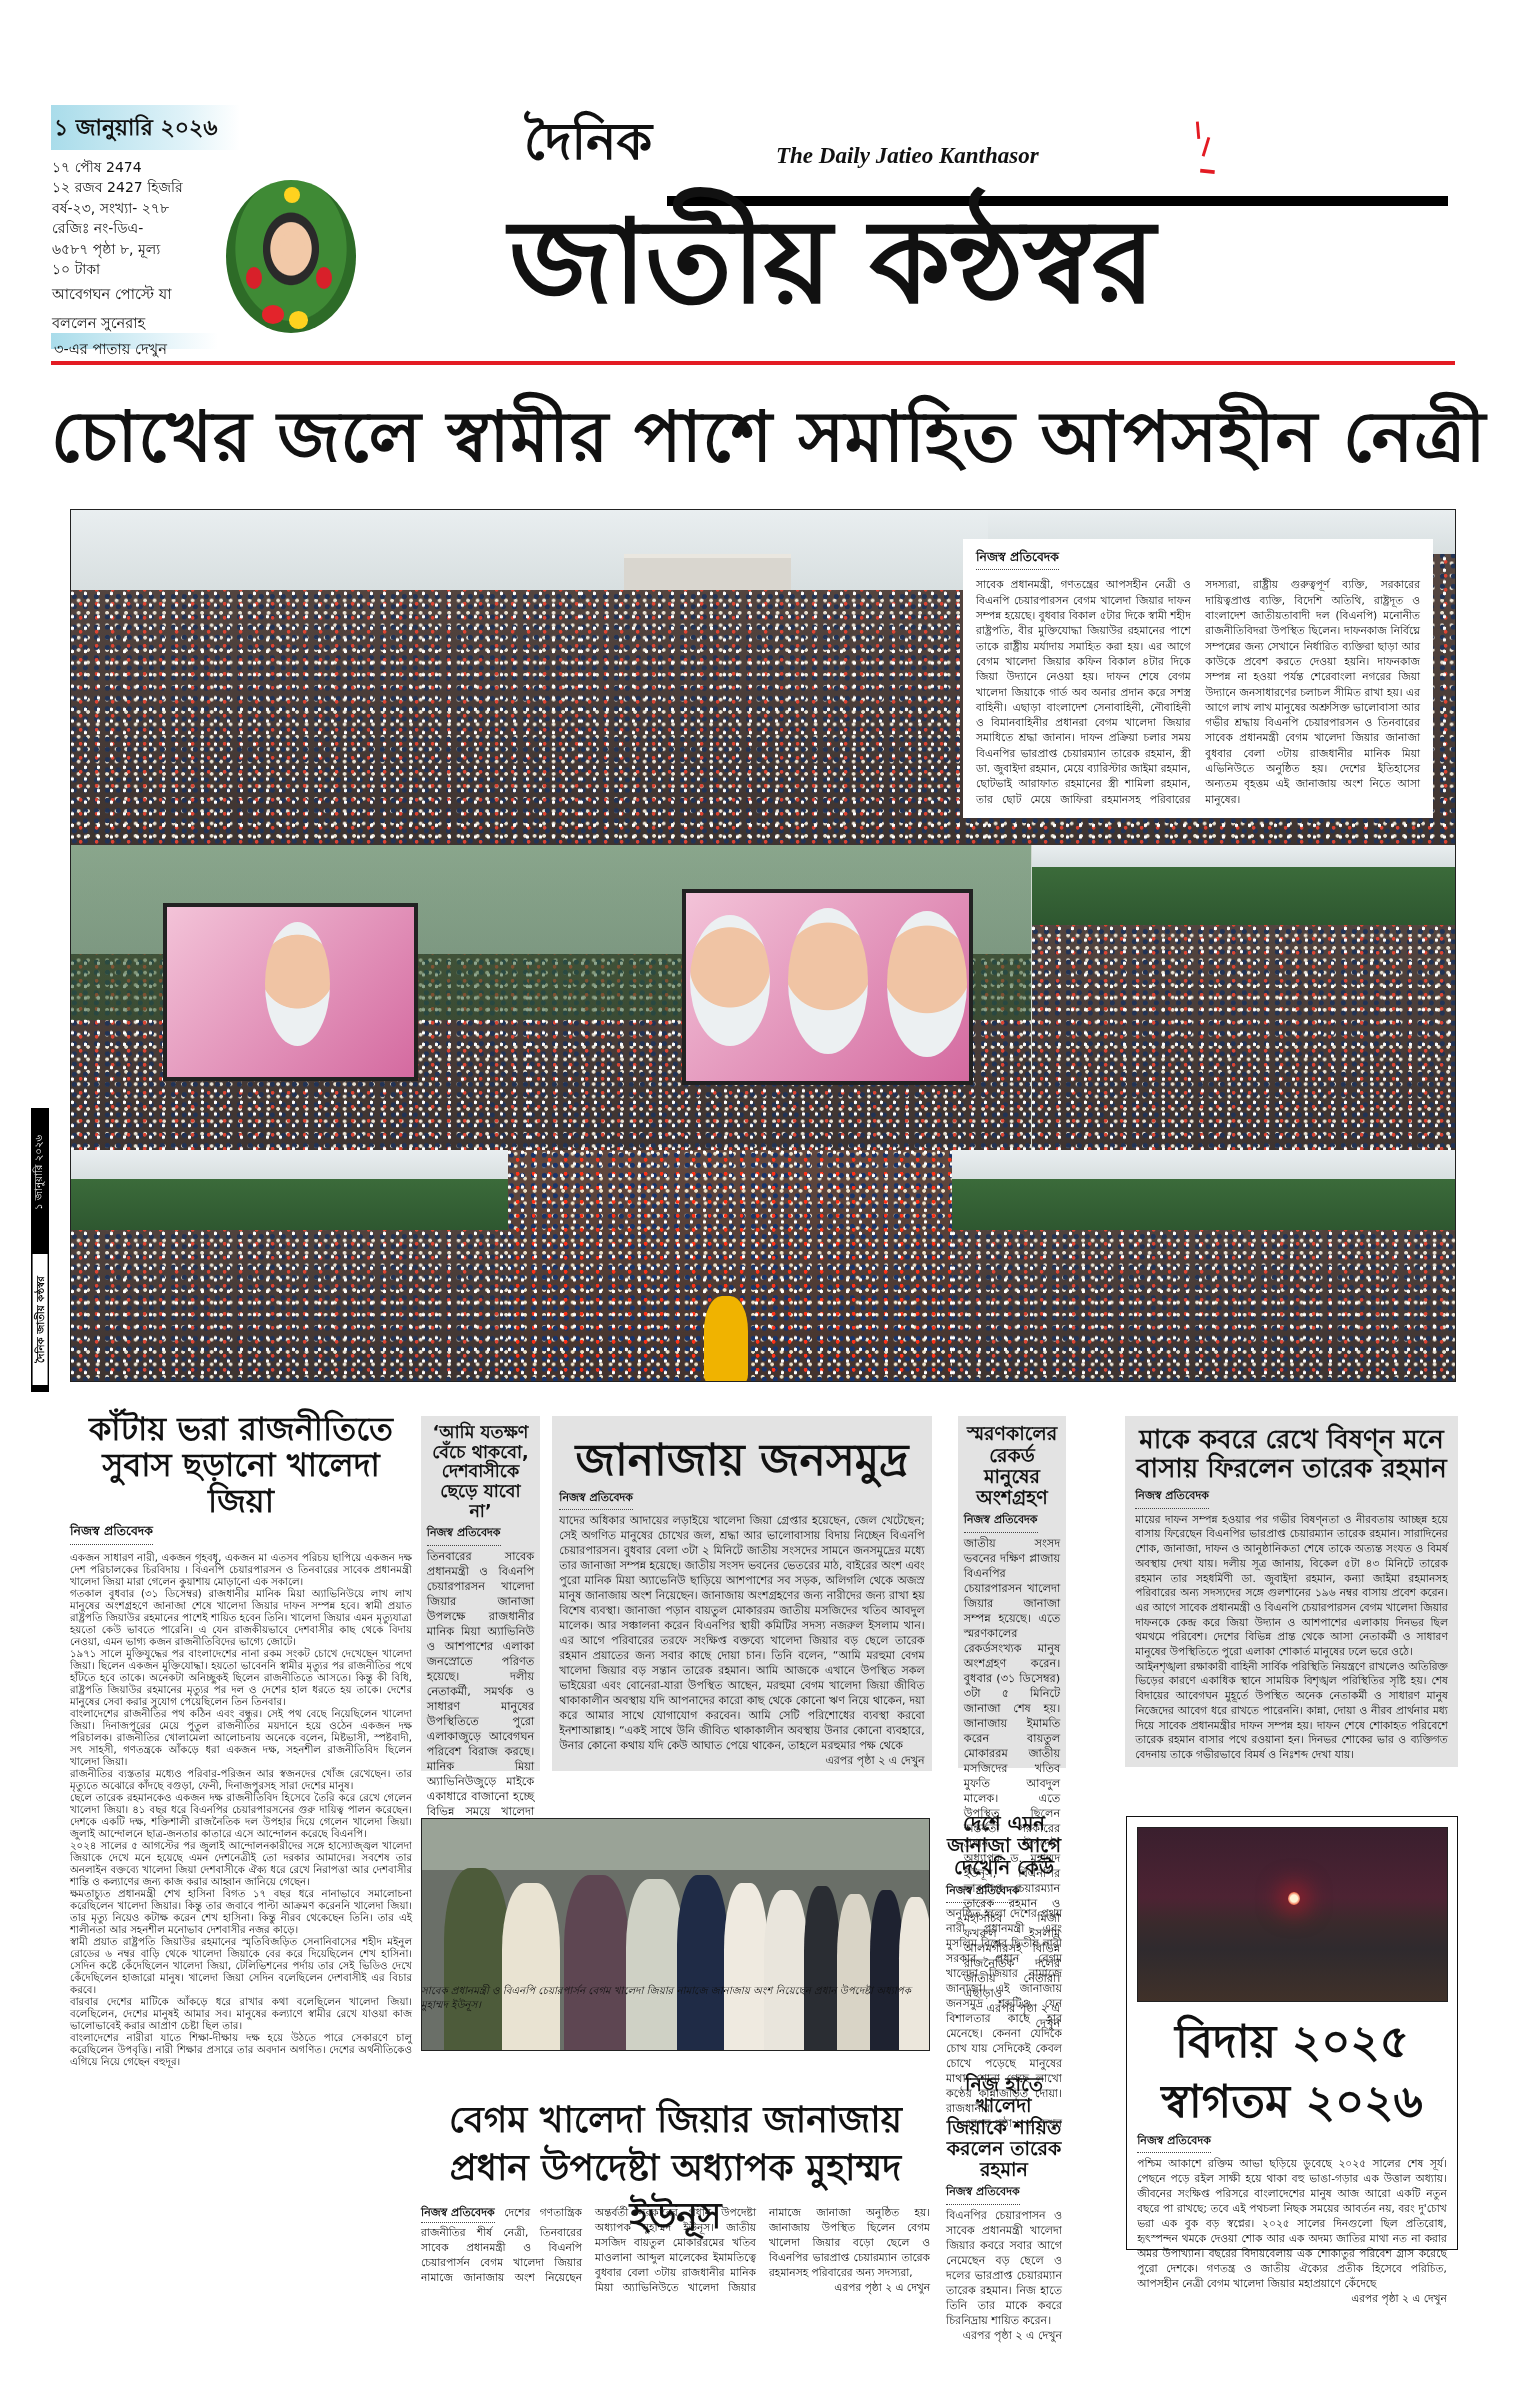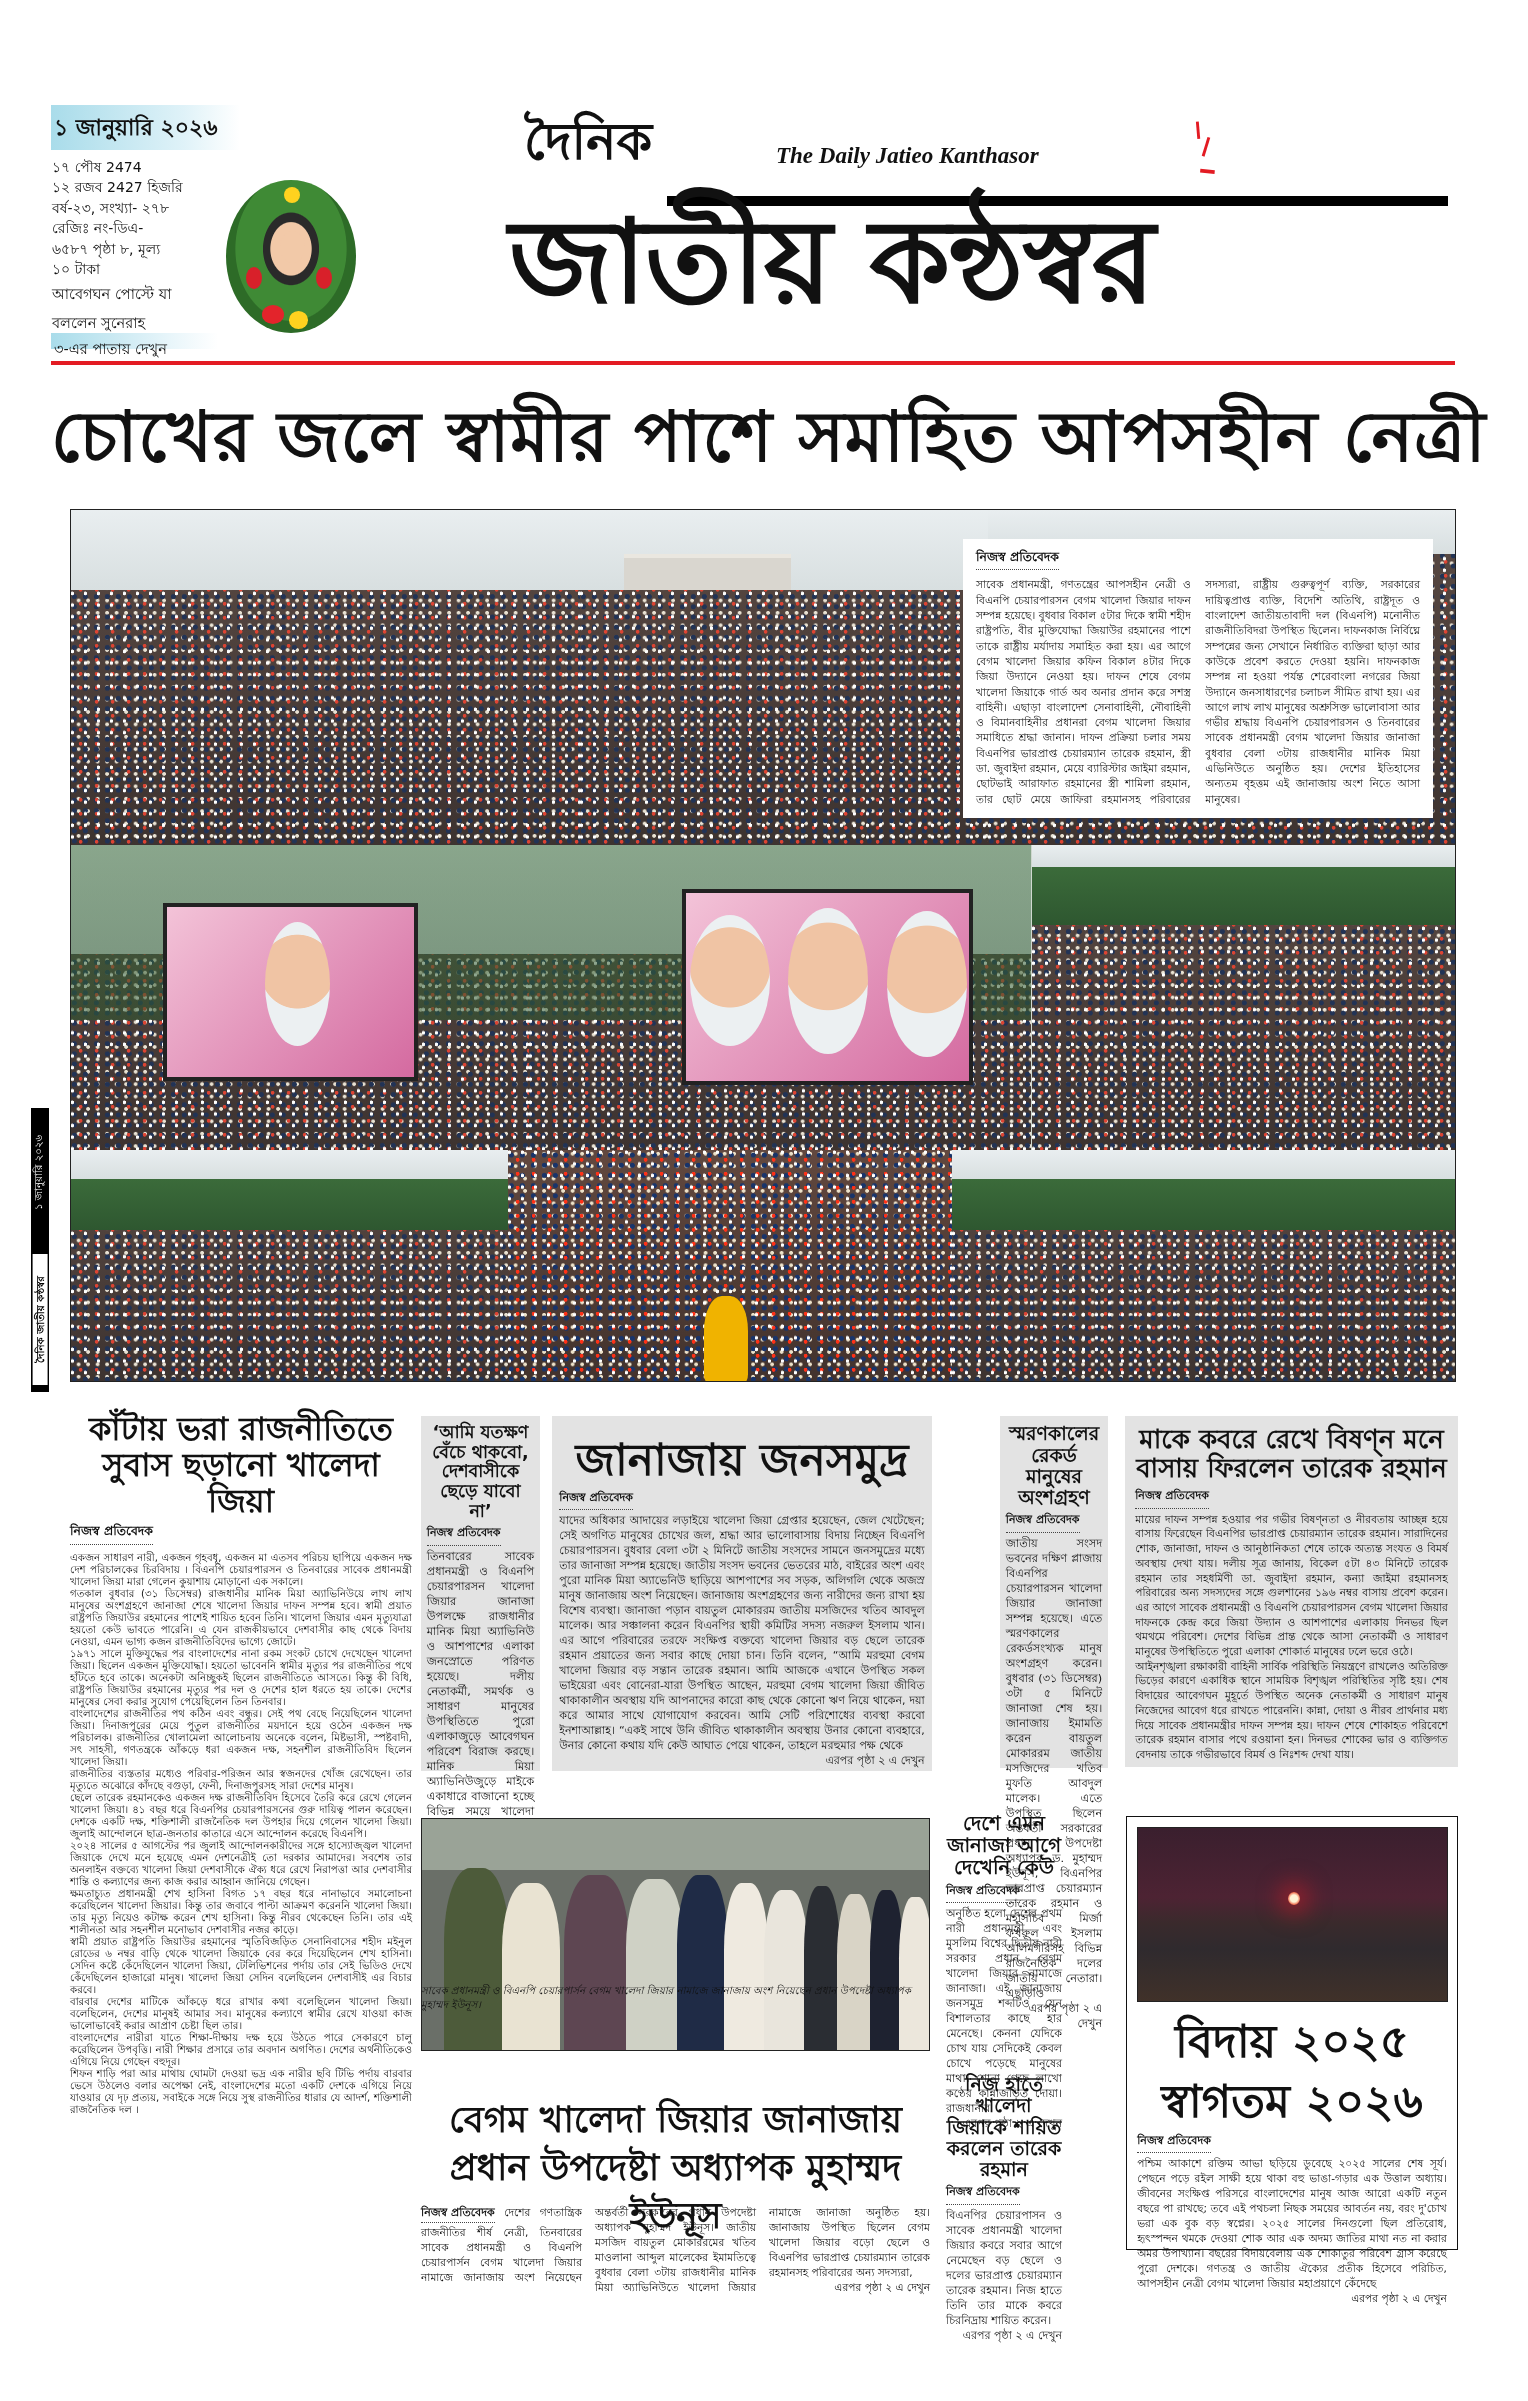--- a/index.html
+++ b/index.html
@@ -69,21 +69,21 @@
   .a1 .body { font-size: 10.2px; line-height: 12px; }
 
   .a2 { left: 421px; top: 1416px; width: 119px; height: 355px; padding: 7.3px 5.8px; }
   .a2 h2 { font-size: 17.5px; }
   .a2 .body { font-size: 11.3px; line-height: 15px; }
 
   .a3 { left: 552px; top: 1416px; width: 380px; height: 355px; padding: 7.3px 7.3px; }
   .a3 h2 { font-size: 44px; margin: 11.6px 0 4.4px; }
   .a3 .body { font-size: 11px; line-height: 15px; }
 
-  .a4 { left: 1000px; top: 1416px; width: 108px; height: 352px; padding: 7.3px 5.8px; }
+  .a4 { left: 958px; top: 1416px; width: 108px; height: 352px; padding: 7.3px 5.8px; }
   .a4 h2 { font-size: 19px; }
   .a4 .body { font-size: 11.3px; line-height: 15px; }
 
   .a5 { left: 1125px; top: 1416px; width: 333px; height: 351px; padding: 8.7px 10.2px; }
   .a5 h2 { font-size: 26px; margin-bottom: 4.4px; }
   .a5 .body { font-size: 10.6px; line-height: 14.7px; }
 
   .funeral-photo { position: absolute; left: 421px; top: 1818px; width: 509px; height: 233px; border: 1.5px solid #222; overflow: hidden;
     background: linear-gradient(#9aa397 0 22%, #6a6f68 22%); }
   .person { position: absolute; bottom: 0; border-radius: 40% 40% 0 0; }
@@ -207,21 +207,20 @@
     <p>গতকাল বুধবার (৩১ ডিসেম্বর) রাজধানীর মানিক মিয়া অ্যাভিনিউয়ে লাখ লাখ মানুষের অংশগ্রহণে জানাজা শেষে খালেদা জিয়ার দাফন সম্পন্ন হবে। স্বামী প্রয়াত রাষ্ট্রপতি জিয়াউর রহমানের পাশেই শায়িত হবেন তিনি। খালেদা জিয়ার এমন মৃত্যুযাত্রা হয়তো কেউ ভাবতে পারেনি। এ যেন রাজকীয়ভাবে দেশবাসীর কাছ থেকে বিদায় নেওয়া, এমন ভাগ্য কজন রাজনীতিবিদের ভাগ্যে জোটে।</p>
     <p>১৯৭১ সালে মুক্তিযুদ্ধের পর বাংলাদেশের নানা রকম সংকট চোখে দেখেছেন খালেদা জিয়া। ছিলেন একজন মুক্তিযোদ্ধা। হয়তো ভাবেননি স্বামীর মৃত্যুর পর রাজনীতির পথে হাঁটতে হবে তাকে। অনেকটা অনিচ্ছুকই ছিলেন রাজনীতিতে আসতে। কিন্তু কী বিধি, রাষ্ট্রপতি জিয়াউর রহমানের মৃত্যুর পর দল ও দেশের হাল ধরতে হয় তাকে। দেশের মানুষের সেবা করার সুযোগ পেয়েছিলেন তিন তিনবার।</p>
     <p>বাংলাদেশের রাজনীতির পথ কঠিন এবং বন্ধুর। সেই পথ বেছে নিয়েছিলেন খালেদা জিয়া। দিনাজপুরের মেয়ে পুতুল রাজনীতির ময়দানে হয়ে ওঠেন একজন দক্ষ পরিচালক। রাজনীতির খোলামেলা আলোচনায় অনেকে বলেন, মিষ্টভাসী, স্পষ্টবাদী, সৎ সাহসী, গণতন্ত্রকে আঁকড়ে ধরা একজন দক্ষ, সহনশীল রাজনীতিবিদ ছিলেন খালেদা জিয়া।</p>
     <p>রাজনীতির ব্যস্ততার মধ্যেও পরিবার-পরিজন আর স্বজনদের খোঁজ রেখেছেন। তার মৃত্যুতে অঝোরে কাঁদছে বগুড়া, ফেনী, দিনাজপুরসহ সারা দেশের মানুষ।</p>
     <p>ছেলে তারেক রহমানকেও একজন দক্ষ রাজনীতিবিদ হিসেবে তৈরি করে রেখে গেলেন খালেদা জিয়া। ৪১ বছর ধরে বিএনপির চেয়ারপারসনের গুরু দায়িত্ব পালন করেছেন। দেশকে একটি দক্ষ, শক্তিশালী রাজনৈতিক দল উপহার দিয়ে গেলেন খালেদা জিয়া। জুলাই আন্দোলনে ছাত্র-জনতার কাতারে এসে আন্দোলন করেছে বিএনপি।</p>
     <p>২০২৪ সালের ৫ আগস্টের পর জুলাই আন্দোলনকারীদের সঙ্গে হাস্যোজ্জ্বল খালেদা জিয়াকে দেখে মনে হয়েছে এমন দেশনেত্রীই তো দরকার আমাদের। সবশেষ তার অনলাইন বক্তব্যে খালেদা জিয়া দেশবাসীকে ঐক্য ধরে রেখে নিরাপত্তা আর দেশবাসীর শান্তি ও কল্যাণের জন্য কাজ করার আহ্বান জানিয়ে গেছেন।</p>
     <p>ক্ষমতাচ্যুত প্রধানমন্ত্রী শেখ হাসিনা বিগত ১৭ বছর ধরে নানাভাবে সমালোচনা করেছিলেন খালেদা জিয়ার। কিন্তু তার জবাবে পাল্টা আক্রমণ করেননি খালেদা জিয়া। তার মৃত্যু নিয়েও কটাক্ষ করেন শেখ হাসিনা। কিন্তু নীরব থেকেছেন তিনি। তার এই শালীনতা আর সহনশীল মনোভাব দেশবাসীর নজর কাড়ে।</p>
     <p>স্বামী প্রয়াত রাষ্ট্রপতি জিয়াউর রহমানের স্মৃতিবিজড়িত সেনানিবাসের শহীদ মইনুল রোডের ৬ নম্বর বাড়ি থেকে খালেদা জিয়াকে বের করে দিয়েছিলেন শেখ হাসিনা। সেদিন কষ্টে কেঁদেছিলেন খালেদা জিয়া, টেলিভিশনের পর্দায় তার সেই ভিডিও দেখে কেঁদেছিলেন হাজারো মানুষ। খালেদা জিয়া সেদিন বলেছিলেন দেশবাসীই এর বিচার করবে।</p>
     <p>বারবার দেশের মাটিকে আঁকড়ে ধরে রাখার কথা বলেছিলেন খালেদা জিয়া। বলেছিলেন, দেশের মানুষই আমার সব। মানুষের কল্যাণে স্বামীর রেখে যাওয়া কাজ ভালোভাবেই করার আপ্রাণ চেষ্টা ছিল তার।</p>
     <p>বাংলাদেশের নারীরা যাতে শিক্ষা-দীক্ষায় দক্ষ হয়ে উঠতে পারে সেকারণে চালু করেছিলেন উপবৃত্তি। নারী শিক্ষার প্রসারে তার অবদান অগণিত। দেশের অর্থনীতিকেও এগিয়ে নিয়ে গেছেন বহুদূর।</p>
-    <p>শিফন শাড়ি পরা আর মাথায় ঘোমটা দেওয়া ভদ্র এক নারীর ছবি টিভি পর্দায় বারবার ভেসে উঠলেও বলার অপেক্ষা নেই, বাংলাদেশের মতো একটি দেশকে এগিয়ে নিয়ে যাওয়ার যে দৃঢ় প্রত্যয়, সবাইকে সঙ্গে নিয়ে সুস্থ রাজনীতির ধারার যে আদর্শ, শক্তিশালী রাজনৈতিক দল ।</p>
   </div>
 </div>
 
 <div class="art a2 grey">
   <h2>‘আমি যতক্ষণ বেঁচে থাকবো, দেশবাসীকে ছেড়ে যাবো না’</h2>
   <span class="byline" style="font-size:11px;margin:2.9px 0 2.9px">নিজস্ব প্রতিবেদক</span>
   <div class="body">তিনবারের সাবেক প্রধানমন্ত্রী ও বিএনপি চেয়ারপারসন খালেদা জিয়ার জানাজা উপলক্ষে রাজধানীর মানিক মিয়া অ্যাভিনিউ ও আশপাশের এলাকা জনস্রোতে পরিণত হয়েছে। দলীয় নেতাকর্মী, সমর্থক ও সাধারণ মানুষের উপস্থিতিতে পুরো এলাকাজুড়ে আবেগঘন পরিবেশ বিরাজ করছে। মানিক মিয়া অ্যাভিনিউজুড়ে মাইকে একাধারে বাজানো হচ্ছে বিভিন্ন সময়ে খালেদা জিয়ার দেওয়া বক্তব্যের অডিও। প্রিয় নেত্রীর এসব বক্তব্য শুনে অনেককেইই আবেগাপ্লুত হয়ে পড়তে দেখা গেছে।</div>
   <span class="more body" style="font-size:11.3px">এরপর পৃষ্ঠা ২ এ দেখুন</span>
 </div>
 

